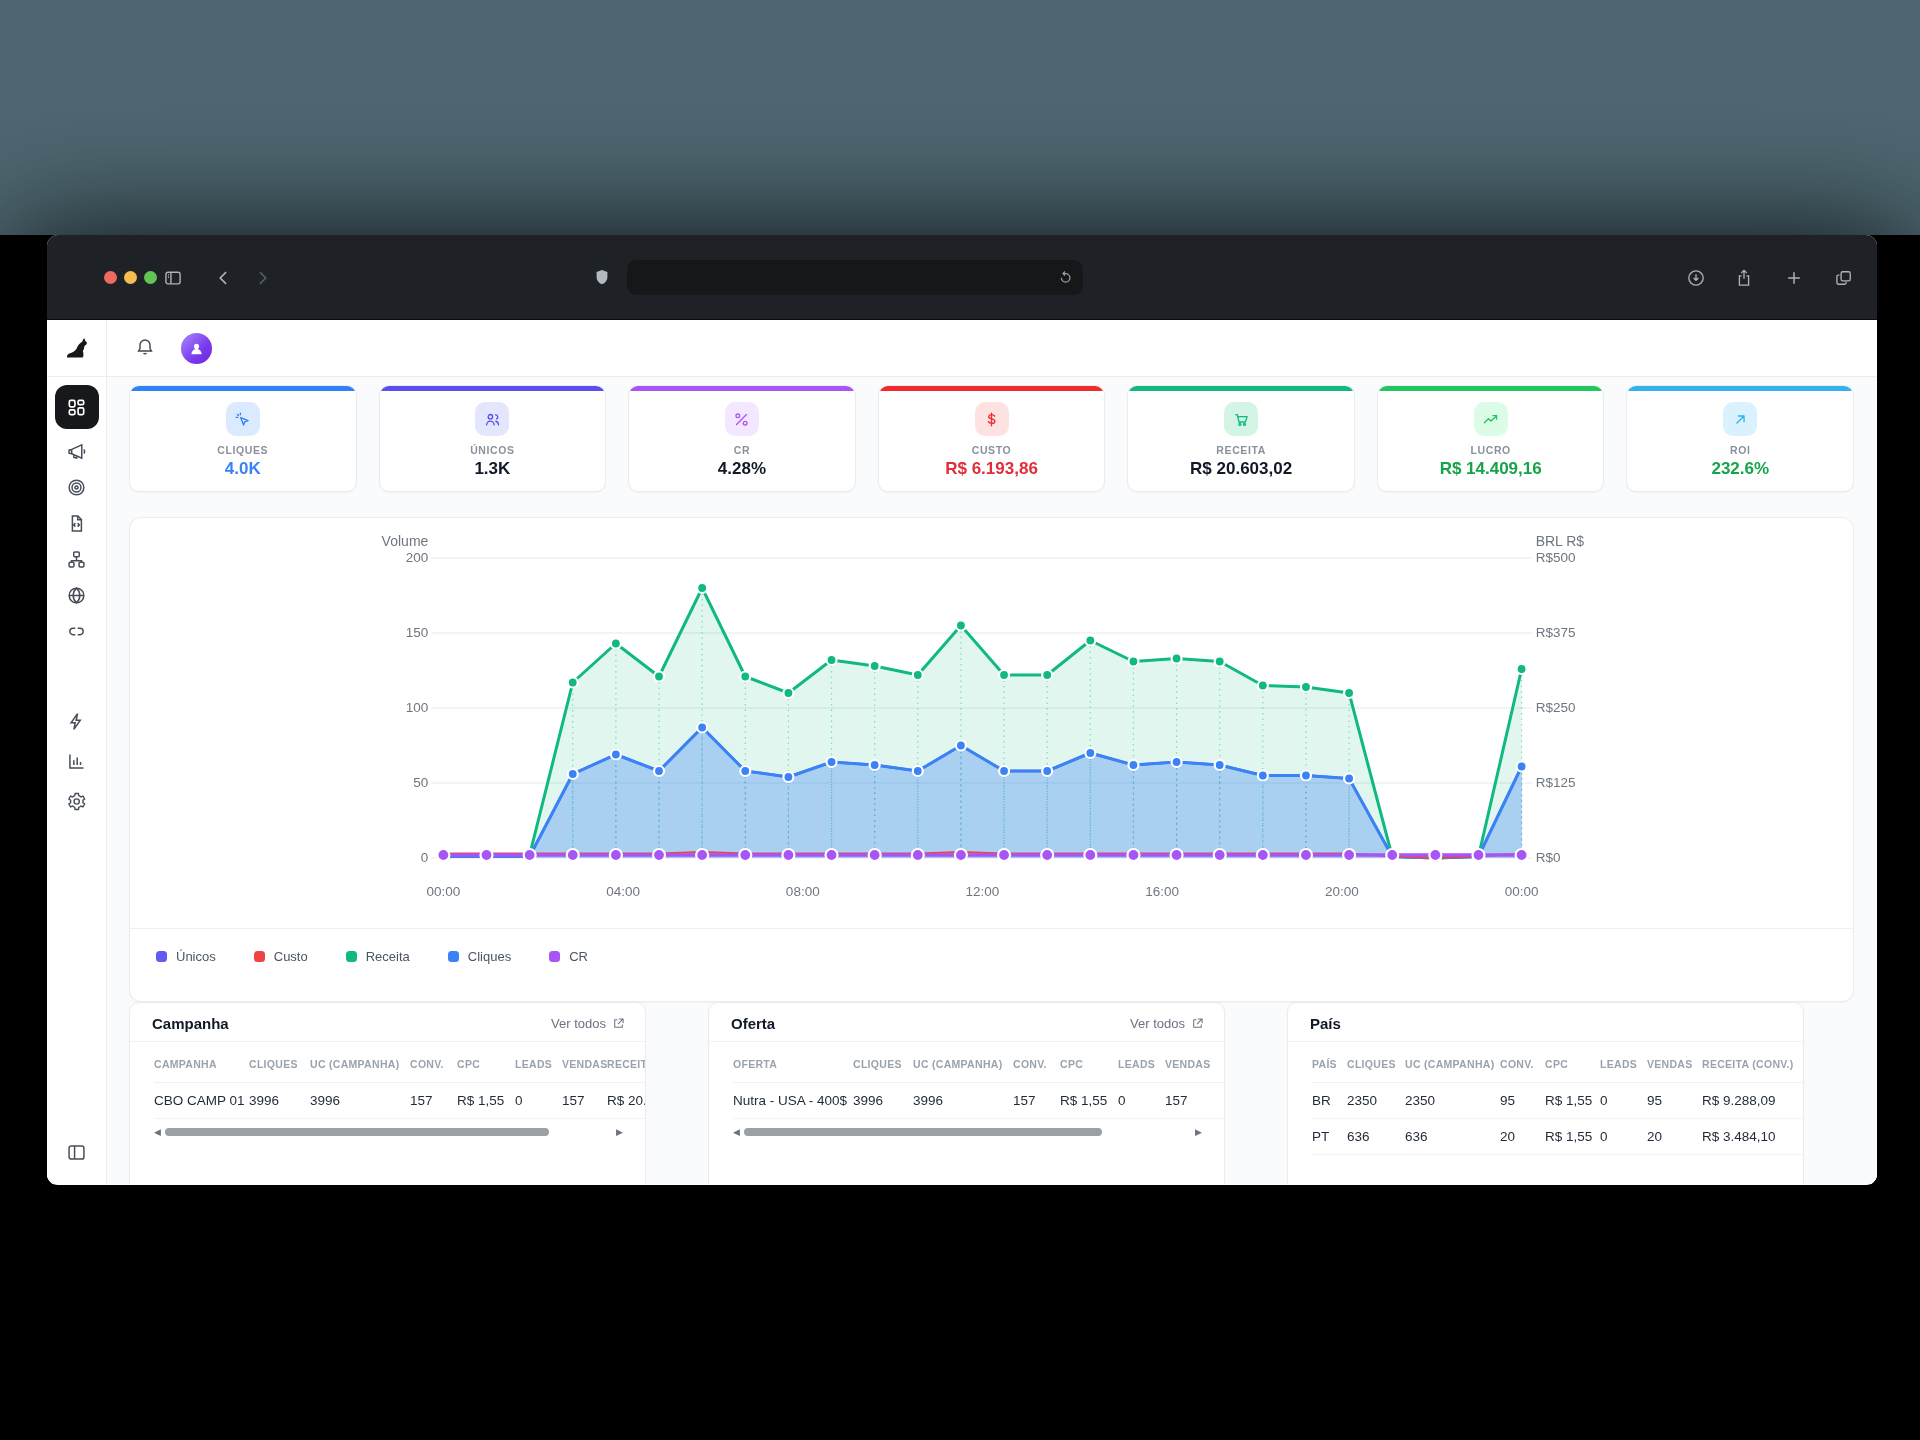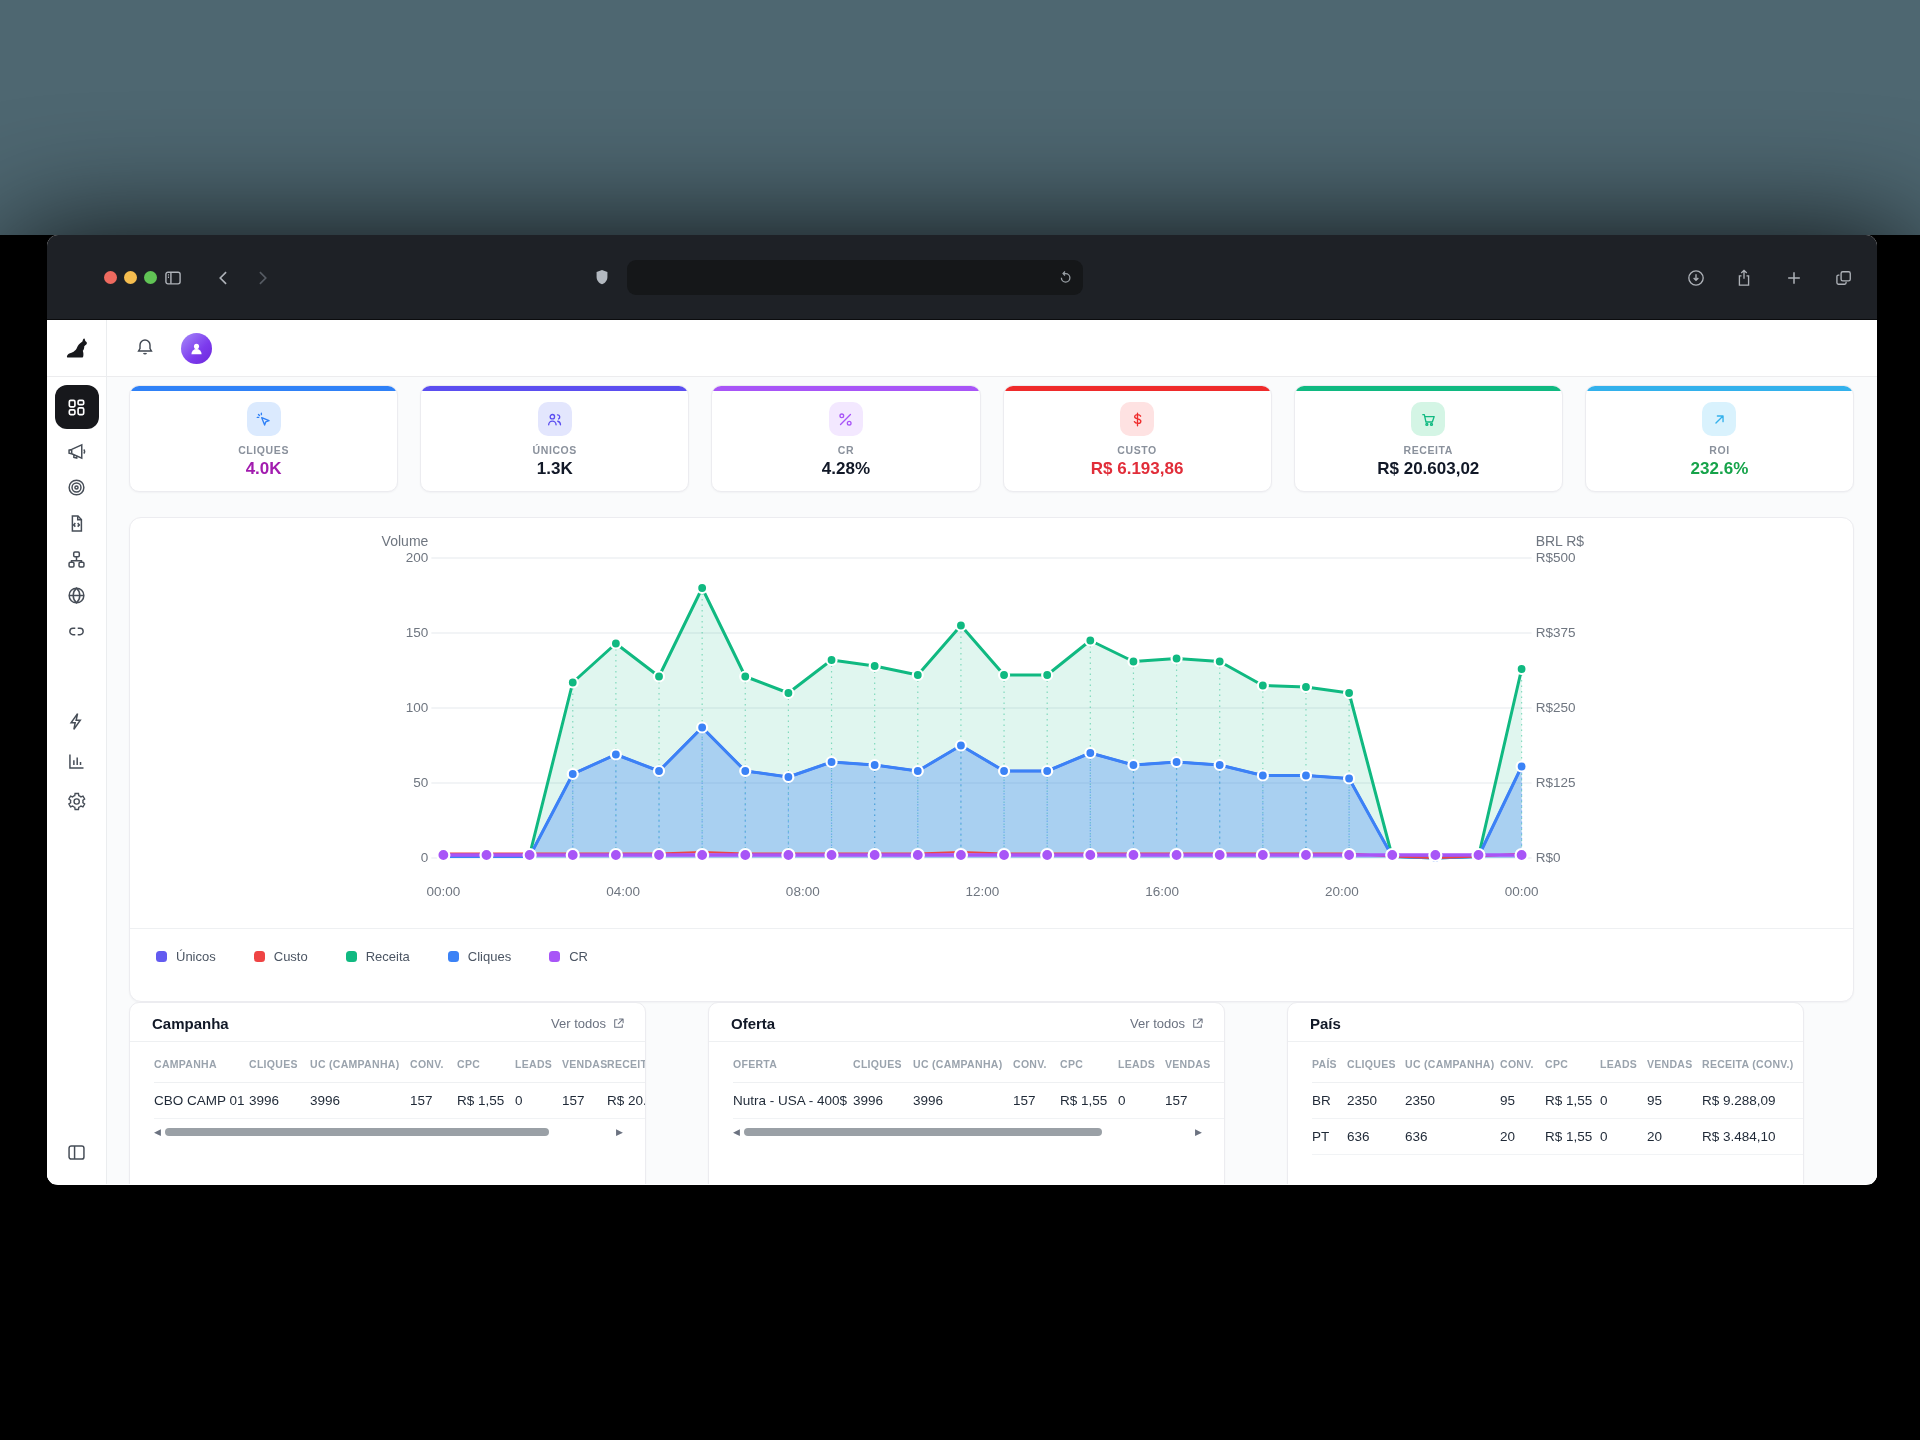--- a/index.html
+++ b/index.html
@@ -240,21 +240,21 @@
       <div class="content">
         <div class="stats-row">
             <div class="stat-card">
               <div class="stat-accent" style="background:#2f81f7"></div>
               <div class="stat-chip" style="background:#dbeafe">
                 <svg viewBox="0 0 24 24" fill="none" stroke="#2f81f7" stroke-width="1.9" stroke-linecap="round" stroke-linejoin="round" style="width:17px;height:17px">
                   <path d="M9 3.2v2M4.9 4.9l1.4 1.4M3.2 9h2M9.5 9.5l10.3 4.2-4.6 1.6-1.6 4.6z"></path>
                 </svg>
               </div>
               <div class="stat-label">CLIQUES</div>
-              <div class="stat-value" style="color:#a21caf">4.0K</div>
+              <div class="stat-value" style="color:#3b82f6">4.0K</div>
             </div>
             <div class="stat-card">
               <div class="stat-accent" style="background:#5b4ef0"></div>
               <div class="stat-chip" style="background:#e3e6fd">
                 <svg viewBox="0 0 24 24" fill="none" stroke="#5b4ef0" stroke-width="1.9" stroke-linecap="round" stroke-linejoin="round" style="width:17px;height:17px">
                   <circle cx="9" cy="8" r="3.1"></circle>
                   <path d="M3.8 19.5c0-2.9 2.3-5.2 5.2-5.2s5.2 2.3 5.2 5.2M16.2 5.4a3.1 3.1 0 011.6 5.8M16.6 14.5c2.2.6 3.8 2.6 3.8 5"></path>
                 </svg>
               </div>
               <div class="stat-label">ÚNICOS</div>
@@ -286,20 +286,31 @@
               <div class="stat-accent" style="background:#10b981"></div>
               <div class="stat-chip" style="background:#d4f5e5">
                 <svg viewBox="0 0 24 24" fill="none" stroke="#10b981" stroke-width="1.9" stroke-linecap="round" stroke-linejoin="round" style="width:17px;height:17px">
                   <path d="M4 5.2h2.1l2.3 10.3h9L20 7.9H7"></path>
                   <circle cx="9.7" cy="19" r="1.4"></circle>
                   <circle cx="16.2" cy="19" r="1.4"></circle>
                 </svg>
               </div>
               <div class="stat-label">RECEITA</div>
               <div class="stat-value" style="color:#111827">R$ 20.603,02</div>
+            </div>
+            <div class="stat-card">
+              <div class="stat-accent" style="background:#22c55e"></div>
+              <div class="stat-chip" style="background:#dcfce7">
+                <svg viewBox="0 0 24 24" fill="none" stroke="#22c55e" stroke-width="1.9" stroke-linecap="round" stroke-linejoin="round" style="width:17px;height:17px">
+                  <path d="M3.5 16.5l5.5-5.5 3.6 3.2 7.9-7.2"></path>
+                  <path d="M15.5 6.5h5v5"></path>
+                </svg>
+              </div>
+              <div class="stat-label">LUCRO</div>
+              <div class="stat-value" style="color:#16a34a">R$ 14.409,16</div>
             </div>
             <div class="stat-card">
               <div class="stat-accent" style="background:#33b1ec"></div>
               <div class="stat-chip" style="background:#d9f2fd">
                 <svg viewBox="0 0 24 24" fill="none" stroke="#33b1ec" stroke-width="1.9" stroke-linecap="round" stroke-linejoin="round" style="width:17px;height:17px">
                   <path d="M7 17L17 7M9 7h8v8"></path>
                 </svg>
               </div>
               <div class="stat-label">ROI</div>
               <div class="stat-value" style="color:#16a34a">232.6%</div>

